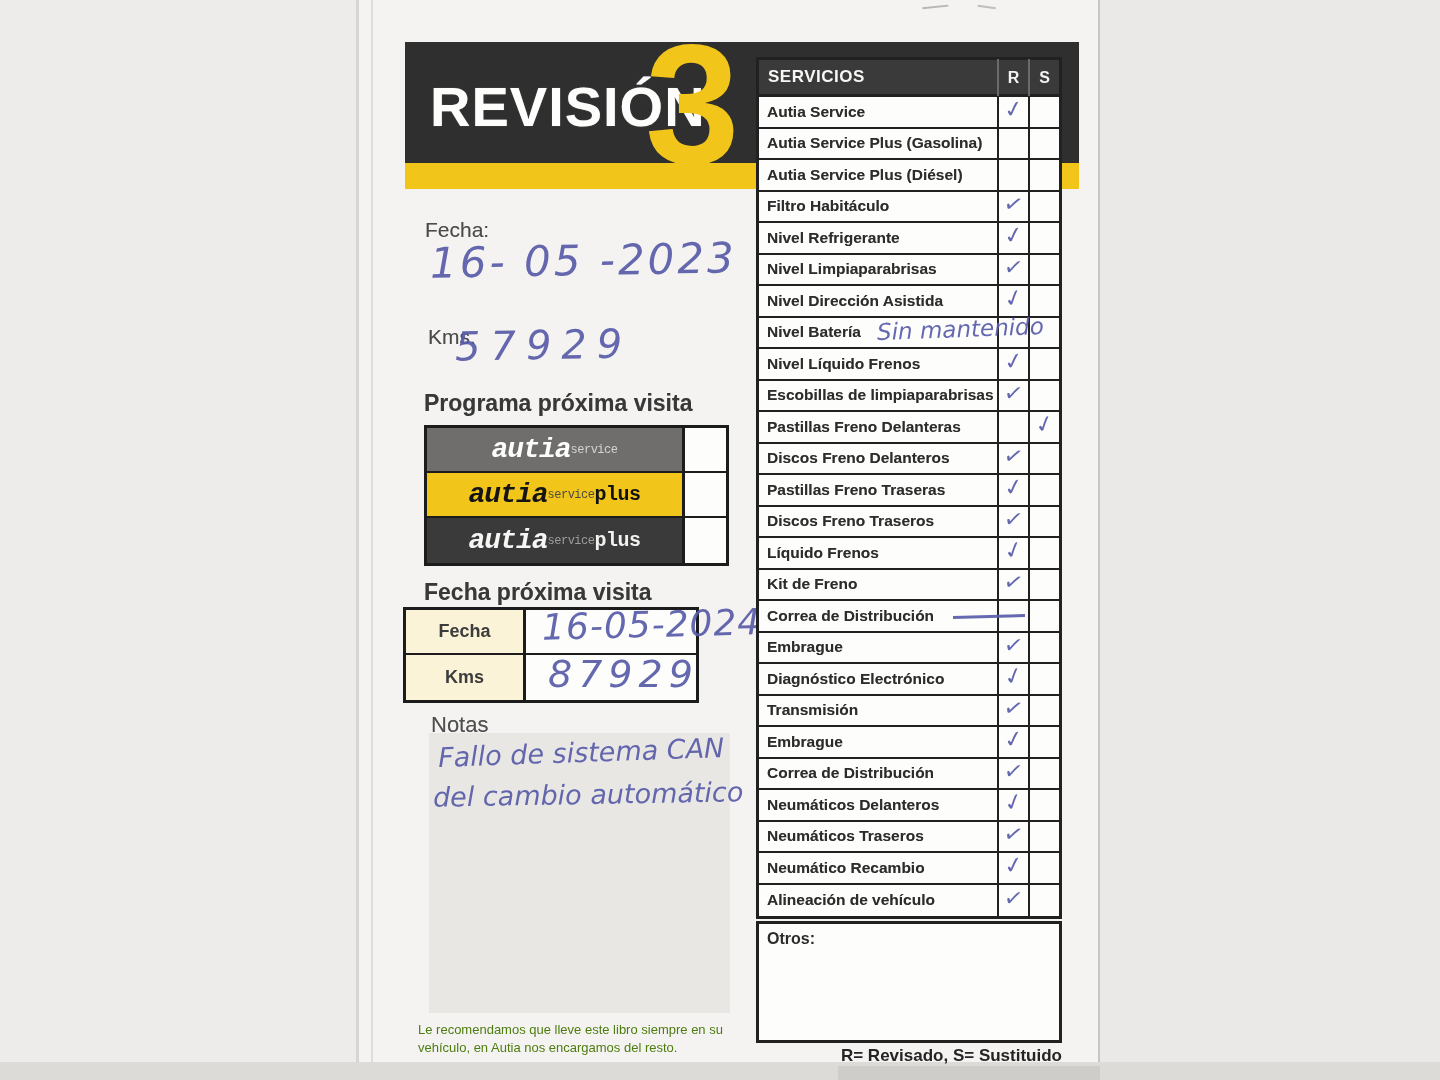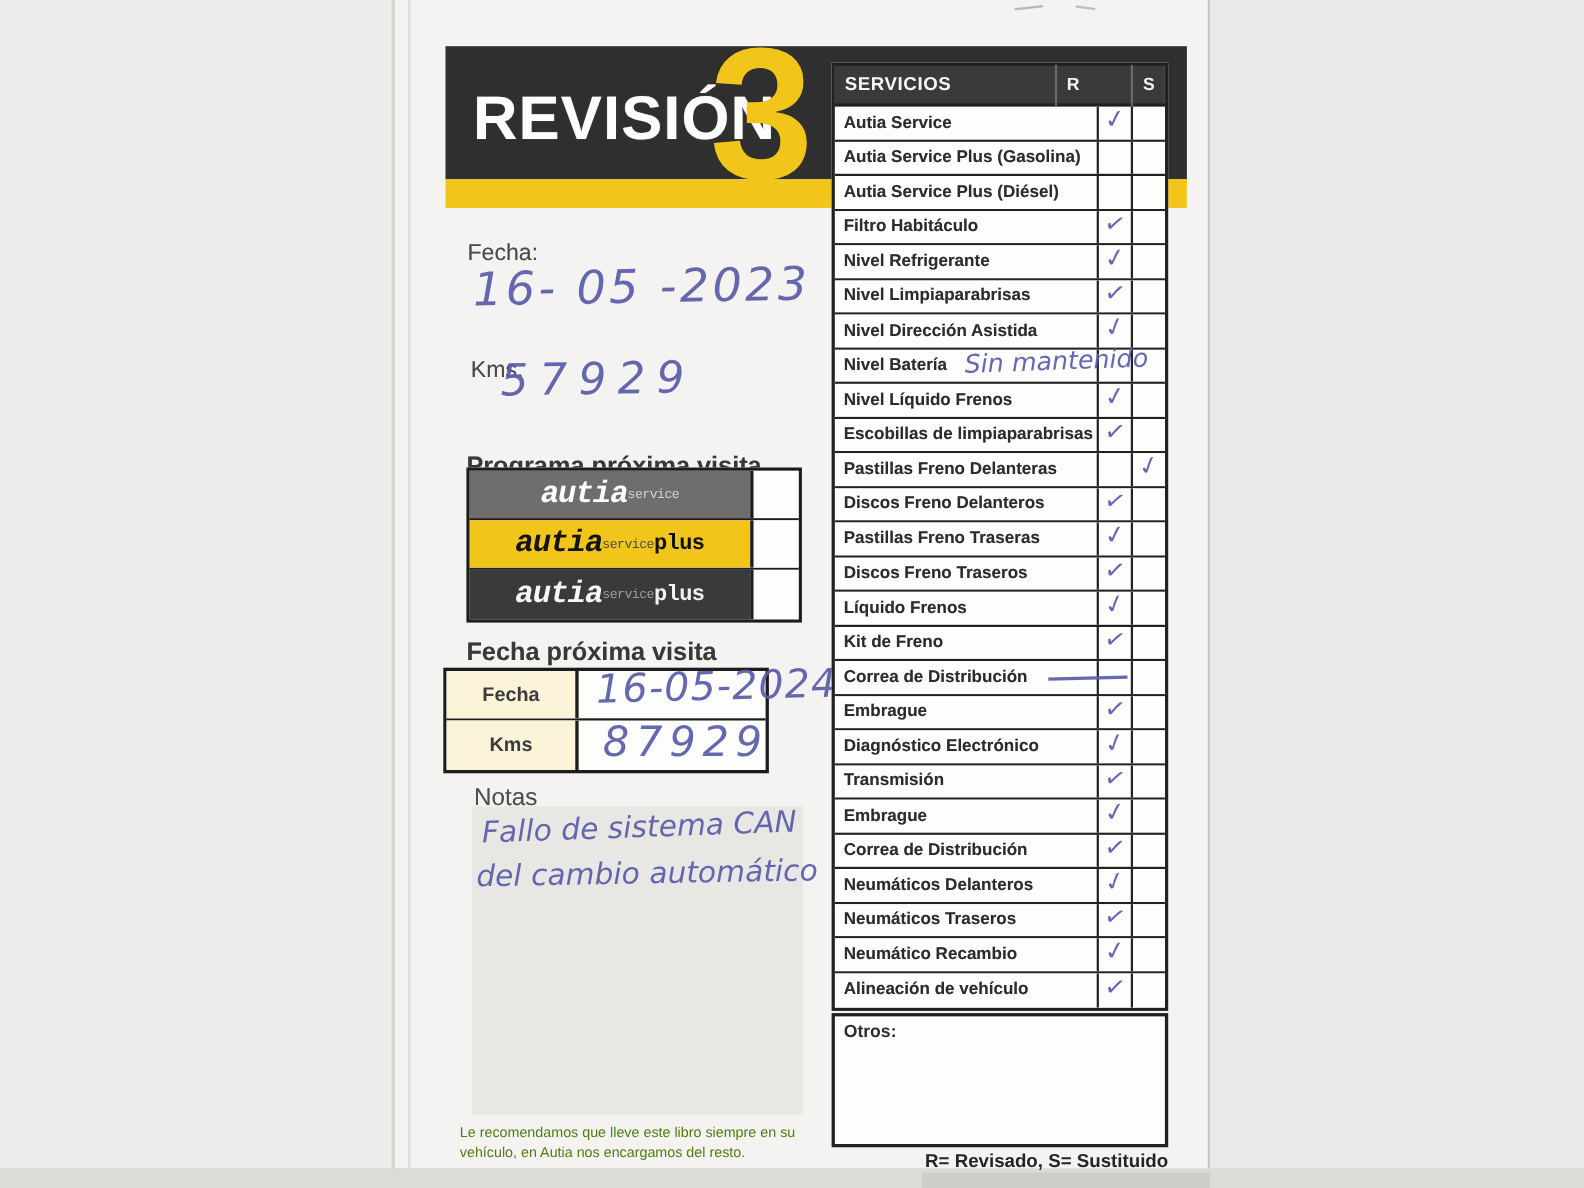--- a/index.html
+++ b/index.html
@@ -91,21 +91,21 @@
   .notas-l1 { left:438px; top:737px; font-size:27px; transform:rotate(-2deg); }
   .notas-l2 { left:433px; top:779px; font-size:27px; transform:rotate(-1deg); }
 
   .foot-note {
     position:absolute; left:418px; top:1021px; width:332px;
     font-size:13px; line-height:1.35; color:#4d7c0f;
   }
 
   
   .svc { position:absolute; left:756px; top:57px; width:306px; background:#fdfdfb; border:3px solid #212121; }
-  .svc-header { display:flex; height:37px; background:#3a3a3a; align-items:center; border-bottom:3px solid #212121;gap:38px; }
+  .svc-header { display:flex; height:37px; background:#3a3a3a; align-items:center; border-bottom:3px solid #212121; }
   .svc-header .h-label { flex:1; color:#f6f6f4; font-size:17px; font-weight:bold; letter-spacing:.5px; padding-left:9px; }
   .svc-header .h-col {
     width:31px; text-align:center; color:#f2f2f0; font-size:16px; font-weight:bold;
     border-left:2px solid #6a6a6a; line-height:37px; height:37px;
   }
   .svc-row { position:relative; display:flex; height:31.5px; border-bottom:2.5px solid #212121; background:#fdfdfb; }
   .svc-row:last-child { border-bottom:none; }
   .svc-label {
     flex:1; display:flex; align-items:center; padding-left:8px;
     font-size:15.5px; font-weight:bold; color:#2c2c2c; white-space:nowrap; overflow:visible;
@@ -146,21 +146,21 @@
   <div class="stripe"></div>
   <div class="rev-title">REVISIÓN</div>
   <div class="rev-num">3</div>
 
   <div class="lbl" style="left:425px; top:218px;">Fecha:</div>
   <div class="hand hand-fecha">16- 05 -2023</div>
 
   <div class="lbl" style="left:428px; top:310px;margin-top:15px;">Kms.</div>
   <div class="hand hand-kms">57929</div>
 
-  <div class="lbl-strong" style="left:424px; top:410px;">Programa próxima visita</div>
+  <div class="lbl-strong" style="left:424px; top:390px;">Programa próxima visita</div>
 
   <div class="prog-table">
   <div class="prog-row">
     <div class="prog-label prog-gray">
       <span class="logo-brand">autia</span>
           <span class="logo-suffix">service</span>
           <span class="logo-plus"></span>
     </div>
     <div class="prog-box"></div>
   </div>

